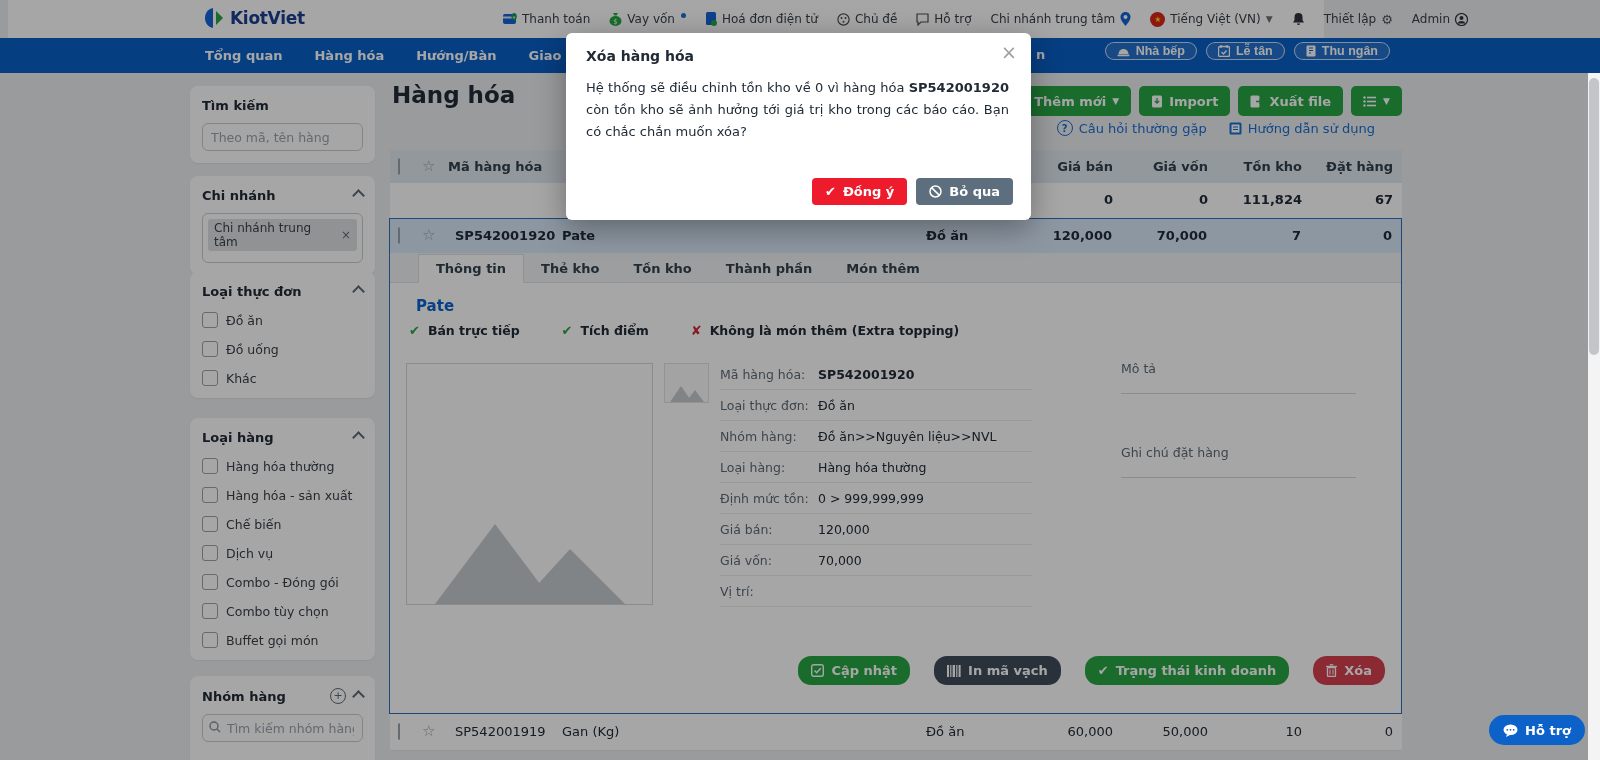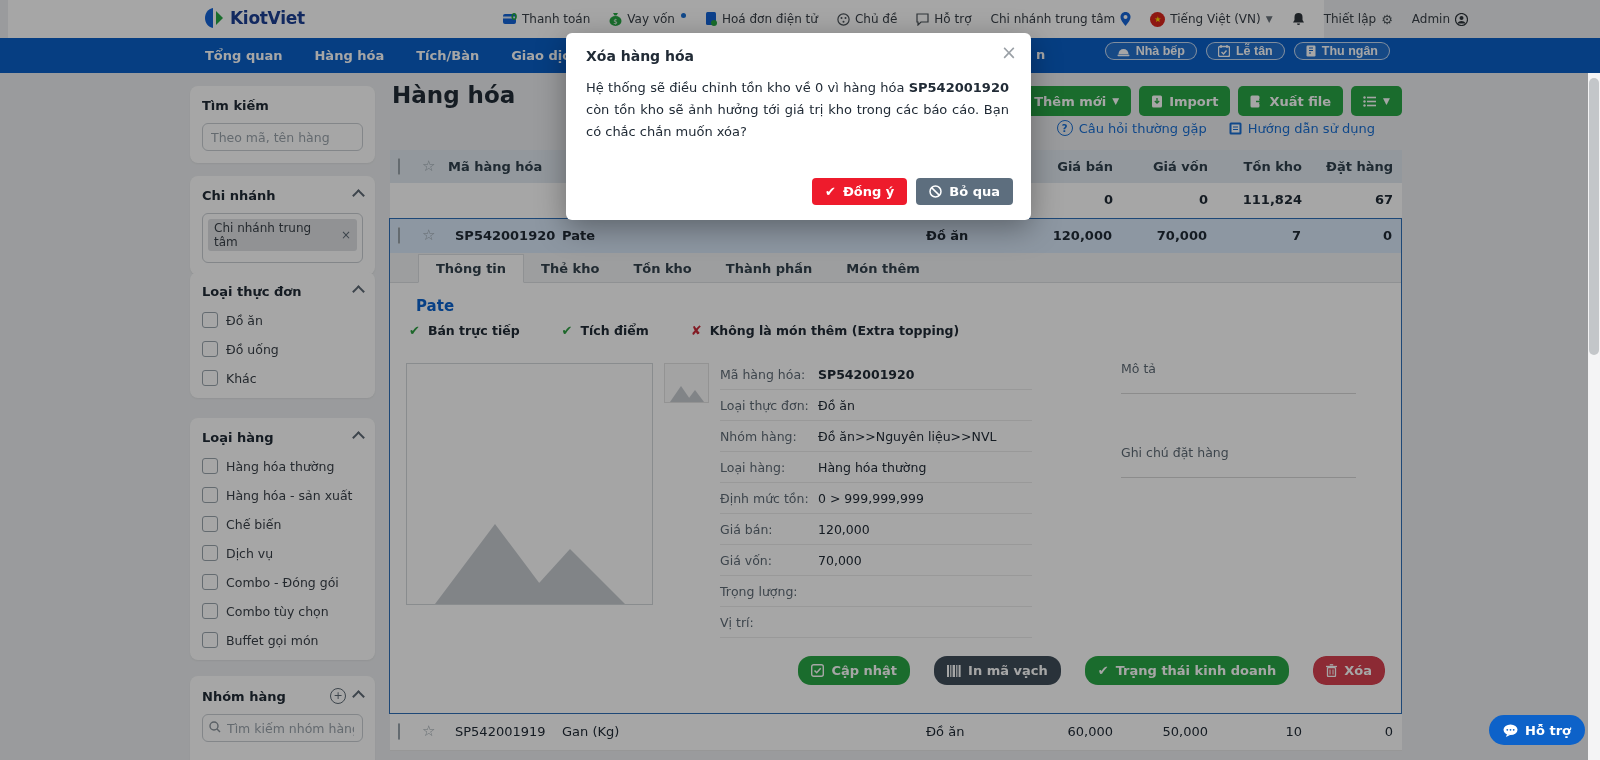--- a/index.html
+++ b/index.html
@@ -195,21 +195,21 @@
           </svg>
       </span>
     </div>
     <span class="supbar"></span>
   </div>
 
   <div class="nav">
     <div class="tabs">
       <span class="tab">Tổng quan</span>
       <span class="tab">Hàng hóa</span>
-      <span class="tab">Tích/Bàn</span>
+      <span class="tab">Hướng/Bàn</span>
       <span class="tab">Giao dịch</span>
       <span class="tab">Đối tác</span>
     </div>
     <span class="partial">n</span>
     <div class="rbtns">
       <button class="nbtn">
         <svg width="13" height="11" viewBox="0 0 13 11">
             <path d="M1.5 8a5 5 0 0 1 10 0z" fill="#fff"></path>
             <rect x="0.5" y="8.6" width="12" height="1.6" rx="0.8" fill="#fff"></rect>
           </svg>
@@ -467,24 +467,20 @@
         </div>
       <div class="frow">
           <span class="lab">Giá bán:</span>
           <span class="val">120,000</span>
         </div>
       <div class="frow">
           <span class="lab">Giá vốn:</span>
           <span class="val">70,000</span>
         </div>
       <div class="frow">
-          <span class="lab">Trọng lượng:</span>
-          <span class="val"></span>
-        </div>
-      <div class="frow">
           <span class="lab">Vị trí:</span>
           <span class="val"></span>
         </div>
     </div>
 
     <div class="rfield" style="top:226px;">Ghi chú đặt hàng</div>
     <div class="rfield" style="top:142px;">Mô tả</div>
 
     <div class="btnrow">
       <button class="abtn green">

